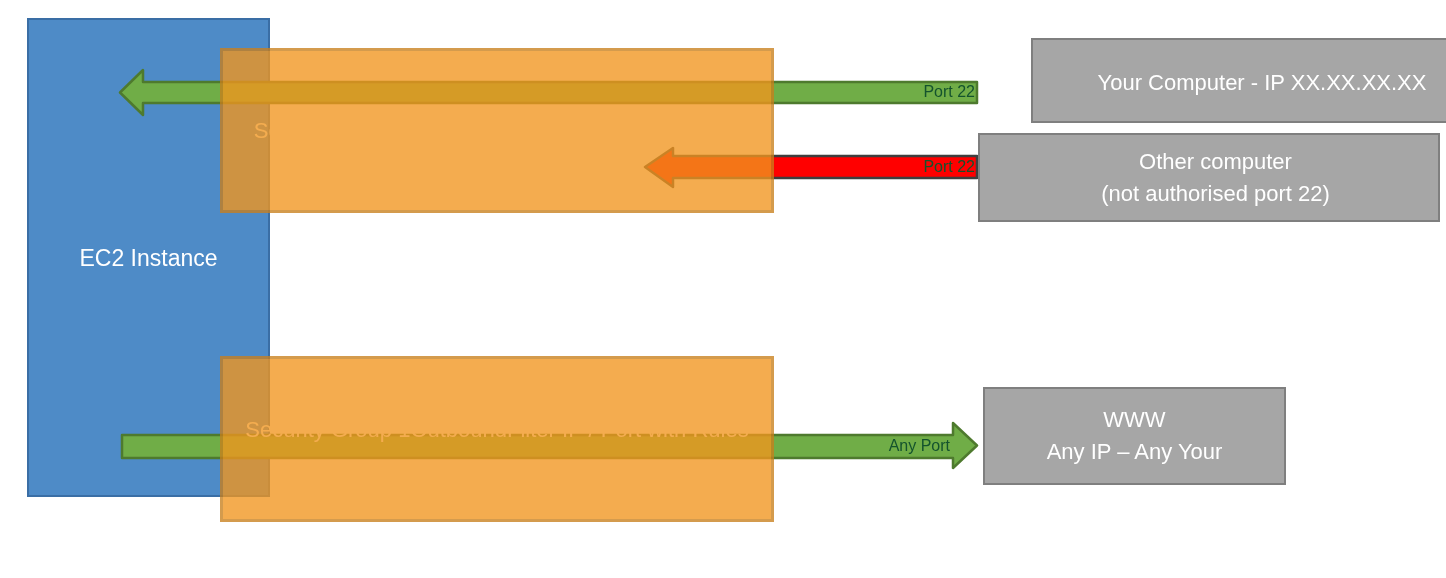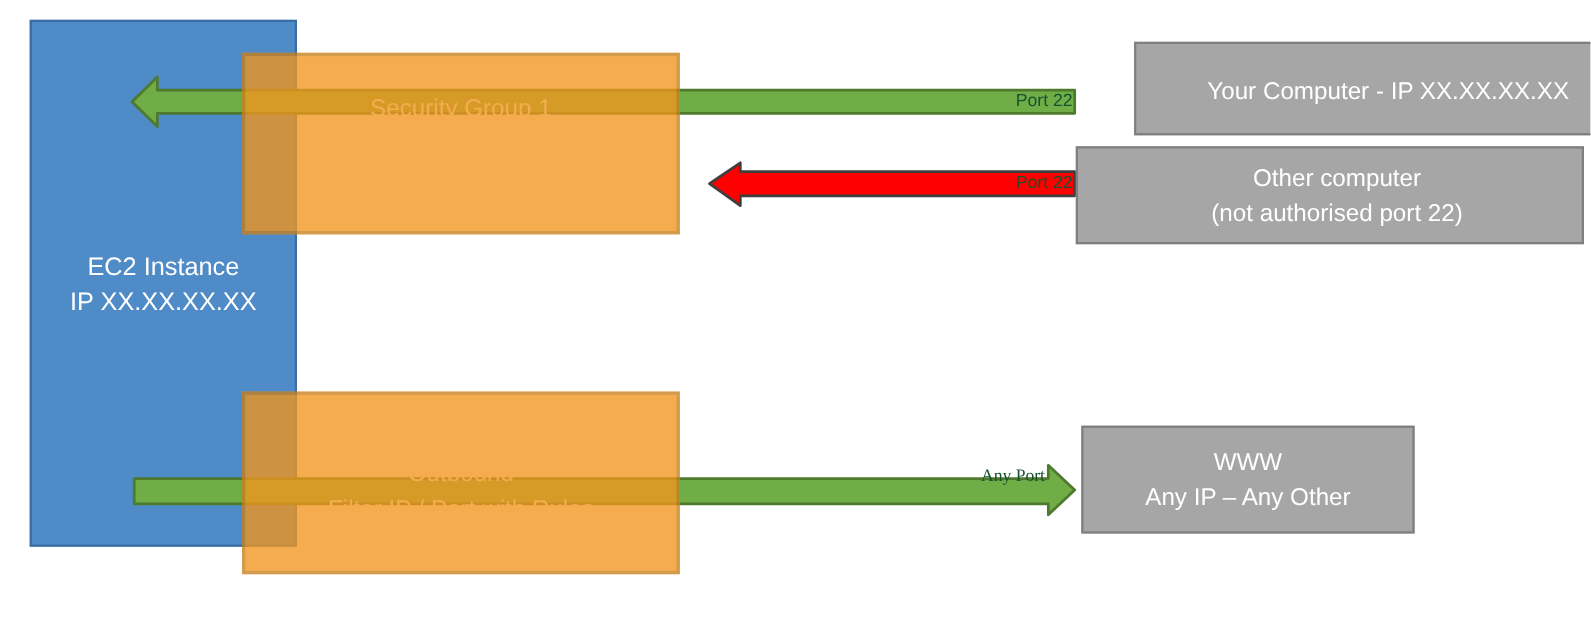--- a/index.html
+++ b/index.html
@@ -32,22 +32,22 @@
     font-size: 23px; line-height: 32px;
   }
 
   
   .arrows { position: absolute; left: 0; top: 0; z-index: 2; }
 
   
   .sg {
     position: absolute;
     box-sizing: border-box;
-    width: 398px; height: 165px;
-    display: flex; flex-direction: column;
+    width: 554px; height: 165px;
+    display: flex; flex-direction: row;
     align-items: center; justify-content: center;
     text-align: center;
     z-index: 3;
     font-size: 22px; line-height: 33px;
   }
   .sg::before {
     content: "";
     position: absolute;
     inset: 0;
     background: var(--sg-fill);
@@ -74,30 +74,29 @@
     position: absolute;
     z-index: 4;
     color: #14532d;
     font-size: 16px;
     line-height: 22px;
     text-align: right;
     white-space: nowrap;
   }
   .lbl-in-allowed { right: 471px; top: 81px;  }
   .lbl-in-blocked { right: 471px; top: 156px; }
-  .lbl-outbound   { right: 496px; top: 422px; font-family: Liberation Serif, serif; }
+  .lbl-outbound   { right: 496px; top: 435px; }
 </style>
 </head>
 <body>
 
 <div class="canvas">
 
   <div class="box ec2">
     <div class="ln">EC2 Instance</div>
-    <div class="ln">IP XX.XX.XX.XX</div>
   </div>
 
   <svg class="arrows" width="1446" height="578" viewBox="0 0 1446 578">
 
     <polygon points="120,92.5 143,70 143,82 977,82 977,103 143,103 143,115" style="fill:var(--allowed-fill); stroke:var(--allowed-border); stroke-width:2.5; stroke-linejoin:round;"></polygon>
 
     <polygon points="645,167 673,148 673,156 977,156 977,178 673,178 673,187" style="fill:var(--blocked-fill); stroke:var(--blocked-border); stroke-width:2.5; stroke-linejoin:round;"></polygon>
 
     <polygon points="122,435 953,435 953,423 977,445.5 953,468 953,458 122,458" style="fill:var(--allowed-fill); stroke:var(--allowed-border); stroke-width:2.5; stroke-linejoin:round;"></polygon>
   </svg>
@@ -118,20 +117,20 @@
     <div class="ln">Your Computer - IP XX.XX.XX.XX</div>
   </div>
 
   <div class="box gray other-computer">
     <div class="ln">Other computer</div>
     <div class="ln">(not authorised port 22)</div>
   </div>
 
   <div class="box gray www">
     <div class="ln">WWW</div>
-    <div class="ln">Any IP – Any Other</div>
+    <div class="ln">Any IP – Any Your</div>
   </div>
 
   <div class="flow-label lbl-in-allowed">Port 22</div>
   <div class="flow-label lbl-in-blocked">Port 22</div>
   <div class="flow-label lbl-outbound">Any Port</div>
 
 </div>
 
 </body></html>

